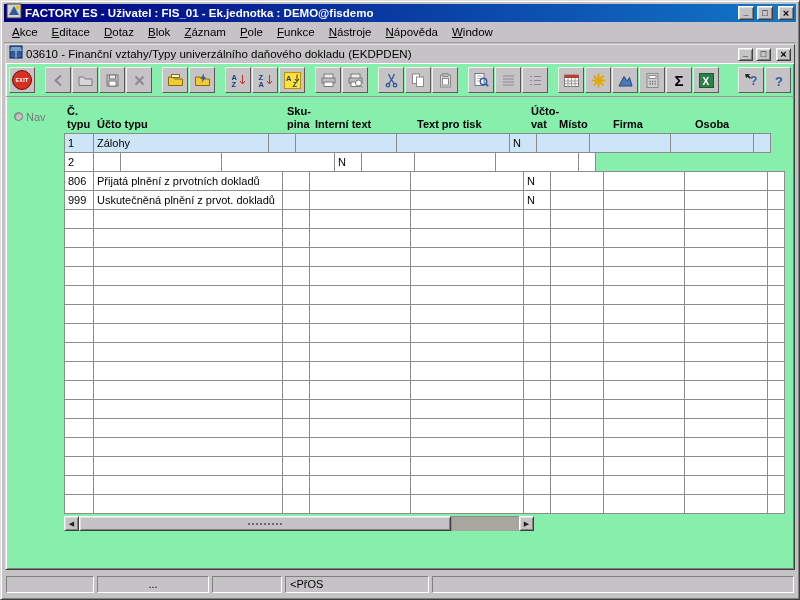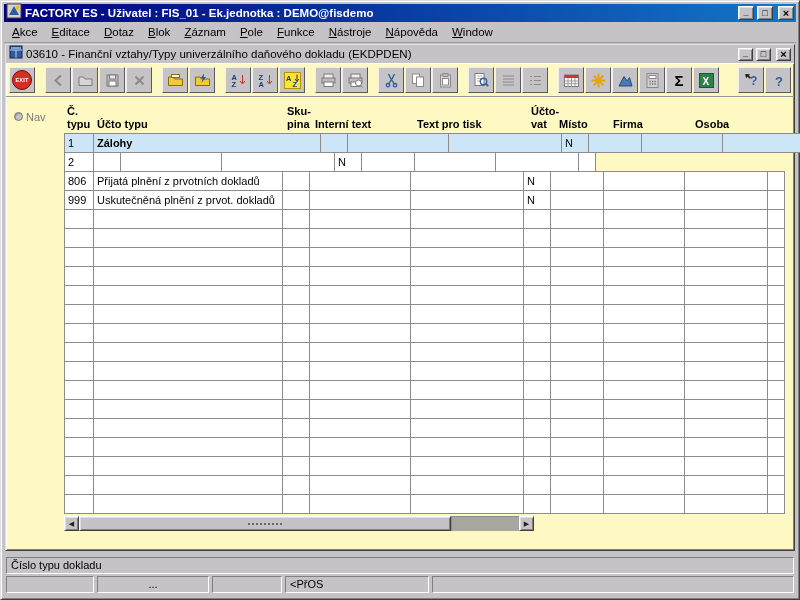--- a/index.html
+++ b/index.html
@@ -21,21 +21,21 @@
     font-family:"Liberation Sans",sans-serif;font-weight:bold;font-size:9px;line-height:1;padding:0}
   .win-btn.close{font-size:11px;margin-left:2px}
   .win-btn.small{width:15px;height:13px}
   .win-btn[data-name$="minimize-button"]{align-items:flex-end;padding-bottom:2px}
 
   
   .menubar{height:21px;flex:none;display:flex;align-items:center;padding:0 1px;border-bottom:1px solid #9a9a9a}
   .menu-item{font-size:11.5px;color:#000;padding:2px 7px;white-space:nowrap}
 
   
-  .child{flex:1;min-height:0;margin:1px 1px 6px;display:flex;flex-direction:column;background:#fef9c3;
+  .child{flex:1;min-height:0;margin:1px 1px 6px;display:flex;flex-direction:column;background:#86efac;
     border:1px solid;border-color:#dfdfdf #404040 #404040 #dfdfdf;
     box-shadow:inset 1px 1px 0 #ffffff, inset -1px -1px 0 #808080}
   .child-titlebar{height:18px;flex:none;display:flex;align-items:center;gap:3px;padding:1px 3px;background:#c6c3c6}
   .child-title-text{font-size:11.5px;color:#000;flex:1;white-space:nowrap;overflow:hidden}
 
   
   .toolbar{height:34px;flex:none;display:flex;align-items:center;gap:1px;padding:2px 3px;
     border-top:1px solid #ffffff;border-bottom:1px solid #9a9a9a}
   .tbtn{flex:none;width:26px;height:26px;display:flex;align-items:center;justify-content:center;padding:0;
     background:#c6c3c6;border:1px solid;border-color:#efefef #5a5a5a #5a5a5a #efefef}
@@ -362,21 +362,21 @@
             <div class="hcell" data-name="column-header-uctovat" style="width: 28px;">Účto-
 vat</div>
             <div class="hcell" data-name="column-header-misto" style="width: 54px;">Místo</div>
             <div class="hcell" data-name="column-header-firma" style="width: 82px;">Firma</div>
             <div class="hcell" data-name="column-header-osoba" style="width: 84px;">Osoba</div>
             <div class="hcell" data-name="column-header-filler" style="width: 18px;"></div>
           </div>
         <div class="grid-rows" id="grid-rows" data-name="grid-rows">
             <div class="grow selected" data-name="table-row">
               <div class="gcell focus-cell" data-name="cell-cislo-typu" style="width: 30px;">1</div>
-              <div class="gcell" data-name="cell-nazev-typu" style="width: 228px; font-weight: bold;">Zálohy</div>
+              <div class="gcell" data-name="cell-nazev-typu" style="width: 176px;">Zálohy</div>
               <div class="gcell" data-name="cell-skupina" style="width: 28px;"></div>
               <div class="gcell" data-name="cell-interni-text" style="width: 102px;"></div>
               <div class="gcell" data-name="cell-text-pro-tisk" style="width: 114px;"></div>
               <div class="gcell" data-name="cell-uctovat" style="width: 28px;">N</div>
               <div class="gcell" data-name="cell-misto" style="width: 54px;"></div>
               <div class="gcell" data-name="cell-firma" style="width: 82px;"></div>
               <div class="gcell" data-name="cell-osoba" style="width: 84px;"></div>
               <div class="gcell" data-name="cell-filler" style="width: 18px;"></div>
             </div>
             <div class="grow" data-name="table-row">
@@ -613,21 +613,20 @@
             <div class="sb-grip" data-name="scrollbar-grip"></div>
           </div>
           <div class="sb-track" data-name="scrollbar-track"></div>
           <button class="sb-btn" data-name="scroll-right-button">▶</button>
         </div>
       </div>
     </div>
   </div>
 
   <div class="statusbar" data-name="statusbar">
-    <div class="status-hint" data-name="status-hint">Číslo typu dokladu</div>
     <div class="status-cells" id="status-cells" data-name="status-cells">
         <div class="scell" data-name="status-cell-1" style="width: 88px;"></div>
         <div class="scell" data-name="status-cell-2" style="width: 112px; text-align: center;">...</div>
         <div class="scell" data-name="status-cell-3" style="width: 70px;"></div>
         <div class="scell" data-name="status-cell-4" style="width: 144px; text-align: left;">&lt;PřOS</div>
         <div class="scell" data-name="status-cell-5" style="flex: 1 1 0%;"></div>
       </div>
   </div>
 
 </div>

